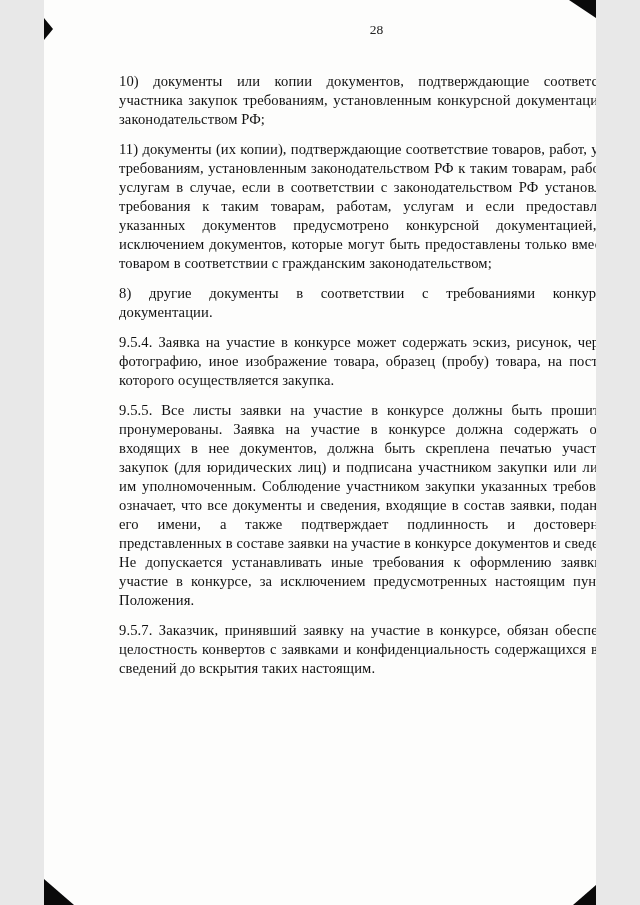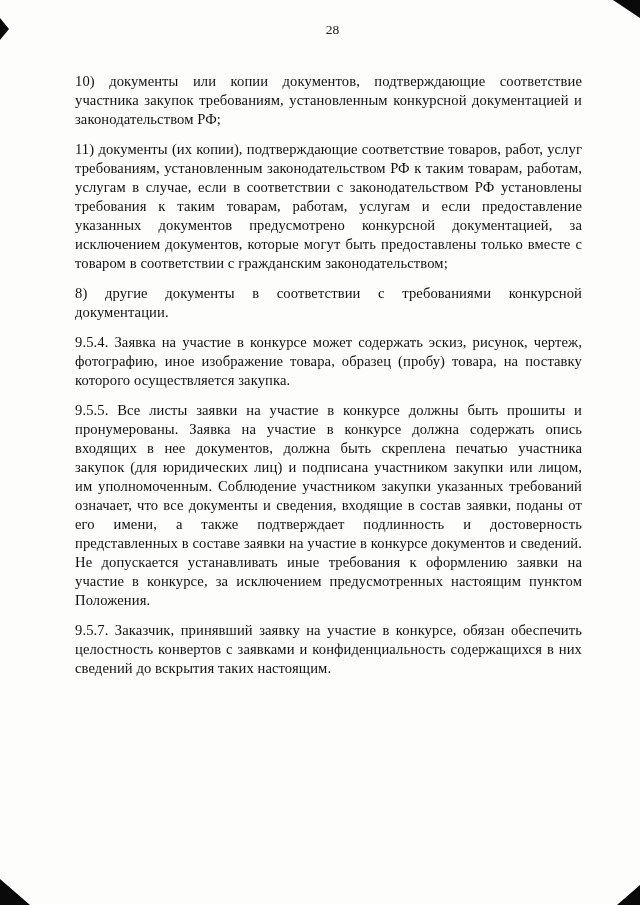--- a/index.html
+++ b/index.html
@@ -2,21 +2,21 @@
 <html><head>
 <meta charset="utf-8">
 <style>
   html, body {
     margin: 0;
     padding: 0;
     background: #e8e8e8;
   }
   .page {
     position: relative;
-    width: 640px;
+    width: 552px;
     height: 905px;
     margin: 0 auto;
     background: #fdfdfc;
     overflow: hidden;
     font-family: "Liberation Serif", "DejaVu Serif", serif;
     color: #111;
   }
   .page-number {
     padding-top: 22px;
     width: 515px;

